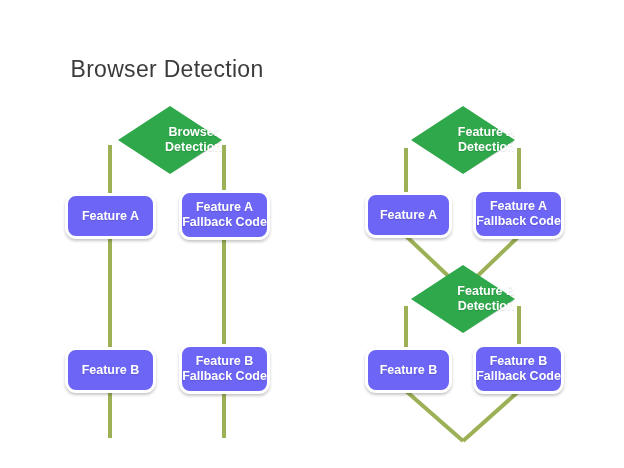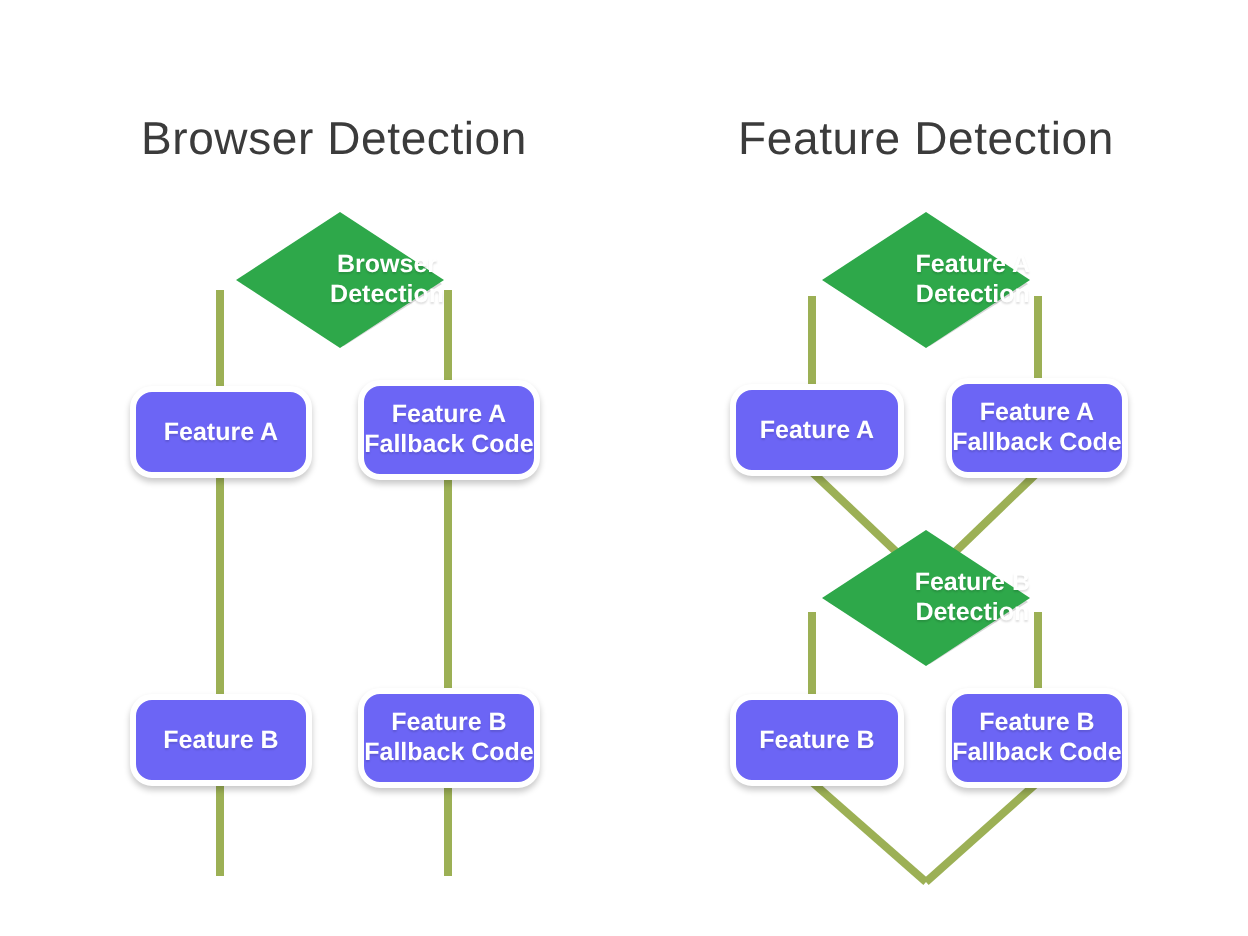--- a/index.html
+++ b/index.html
@@ -95,21 +95,20 @@
     white-space: pre-line;
     text-shadow: 0 1px 1px rgba(0,0,0,0.13);
   }
 </style>
 </head>
 <body>
 
 <div id="stage">
 
   <div id="title-left" class="panel-title">Browser Detection</div>
-  <div id="title-right" class="panel-title">Feature Detection</div>
 
   <svg id="connectors" viewBox="0 0 624 468" xmlns="http://www.w3.org/2000/svg">
     <g id="connector-group" fill="none" stroke="#9cb055" stroke-width="4" stroke-linecap="butt">
         <polyline points="110,145 110,438"></polyline>
         <polyline points="224,145 224,438"></polyline>
         <polyline points="406,148 406,196"></polyline>
         <polyline points="519,148 519,193"></polyline>
         <polyline points="406,236 463,290"></polyline>
         <polyline points="519,236 463,290"></polyline>
         <polyline points="406,306 406,350"></polyline>

